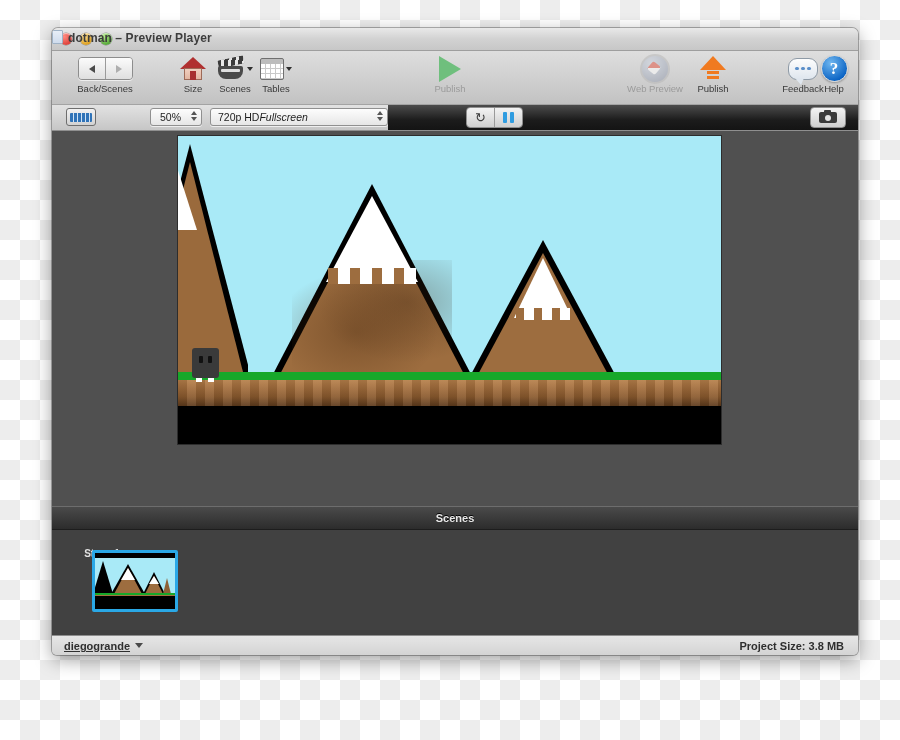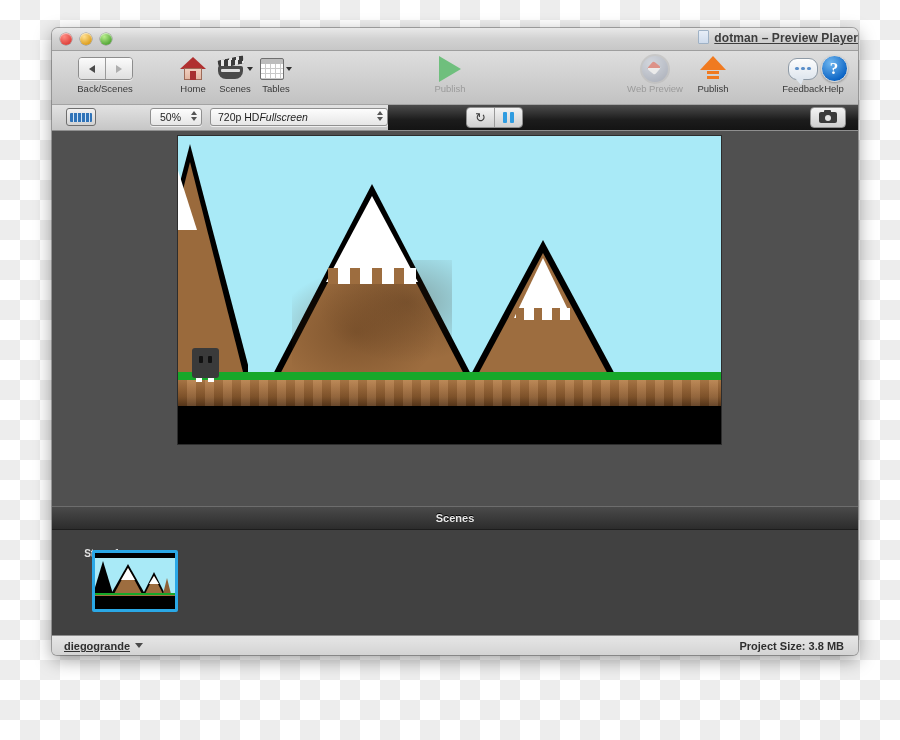--- a/index.html
+++ b/index.html
@@ -25,22 +25,22 @@
     position:relative;height:22px;
     background:linear-gradient(to bottom,#e9e9e9 0%,#d2d2d2 50%,#c7c7c7 100%);
     border-bottom:1px solid #9e9e9e;
   }
   .lights{position:absolute;left:8px;top:5px;display:flex;gap:8px;}
   .light{width:12px;height:12px;border-radius:50%;box-shadow:inset 0 1px 1px rgba(255,255,255,.6),0 0 0 .5px rgba(0,0,0,.35);}
   .l-close{background:radial-gradient(circle at 35% 30%,#ff8a80,#e0443e 70%);}
   .l-min{background:radial-gradient(circle at 35% 30%,#ffdf8f,#dea123 70%);}
   .l-max{background:radial-gradient(circle at 35% 30%,#b9ee8c,#57a93a 70%);}
   .title-text{
-    position:absolute;left:0;right:0;top:2px;text-align:right;
-    font-size:12px;color:#3d3d3d;font-weight:bold;letter-spacing:.1px;text-decoration:underline;
+    position:absolute;left:0;right:0;top:2px;text-align:left;
+    font-size:12px;color:#3d3d3d;font-weight:bold;letter-spacing:.1px;
   }
   .doc-ico{
     display:inline-block;width:9px;height:12px;vertical-align:-2px;margin-right:5px;
     background:linear-gradient(to bottom,#e7eef7,#cfdced);
     border:1px solid #9fb2c6;border-radius:1px;
   }
   
   .toolbar{
     height:53px;position:relative;
     background:linear-gradient(to bottom,#dedede 0%,#cfcfcf 55%,#c2c2c2 100%);
@@ -255,21 +255,21 @@
     </div>
 
     <div class="tb-item" style="left:118px;width:46px;">
       <div class="tb-ico">
         <div class="house">
             <div class="roof"></div>
             <div class="body"></div>
             <div class="door"></div>
           </div>
       </div>
-      <span class="tb-label">Home</span>
+      <span class="tb-label">Size</span>
     </div>
 
     <div class="tb-item" style="left:158px;width:50px;">
       <div class="tb-ico">
         <div class="clap">
             <div class="top"></div>
             <div class="bot"></div>
           </div>
           <span class="caret"></span>
       </div>

